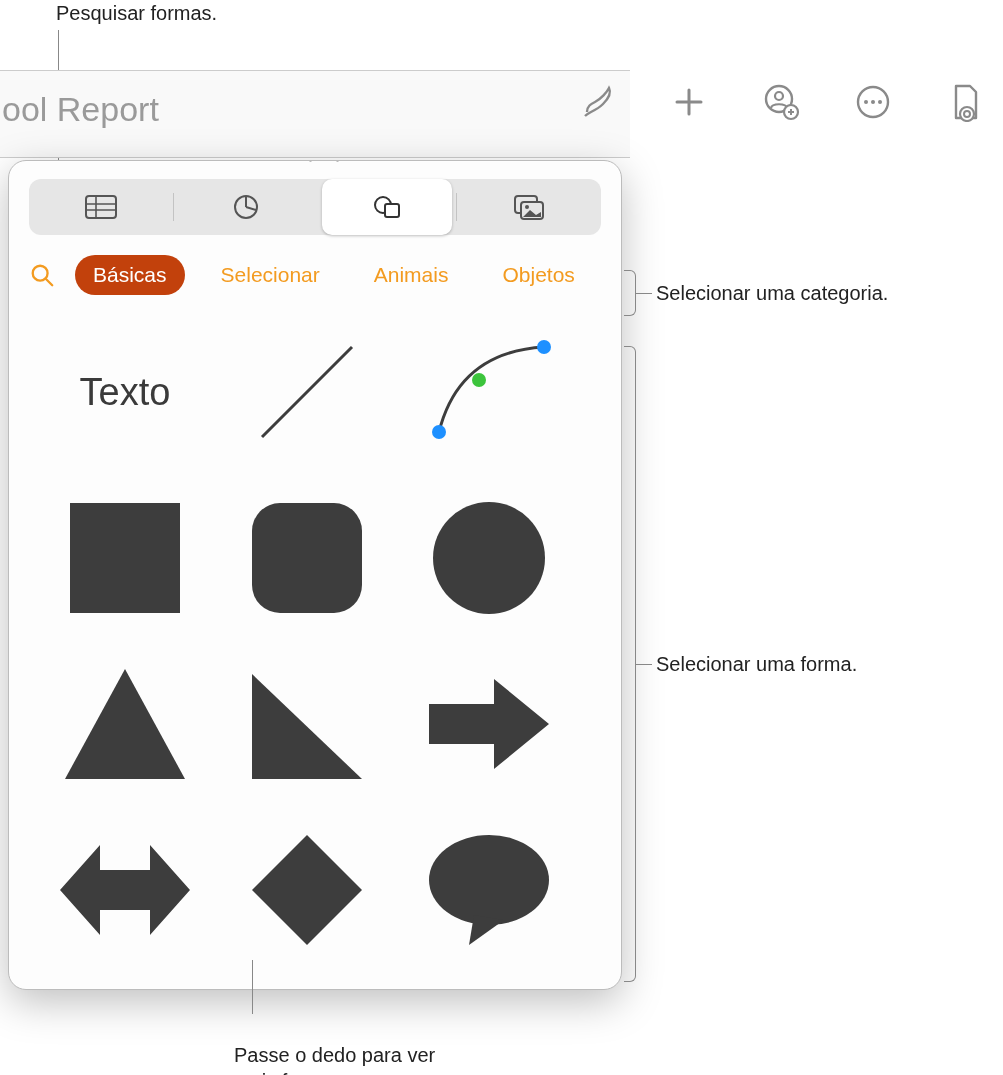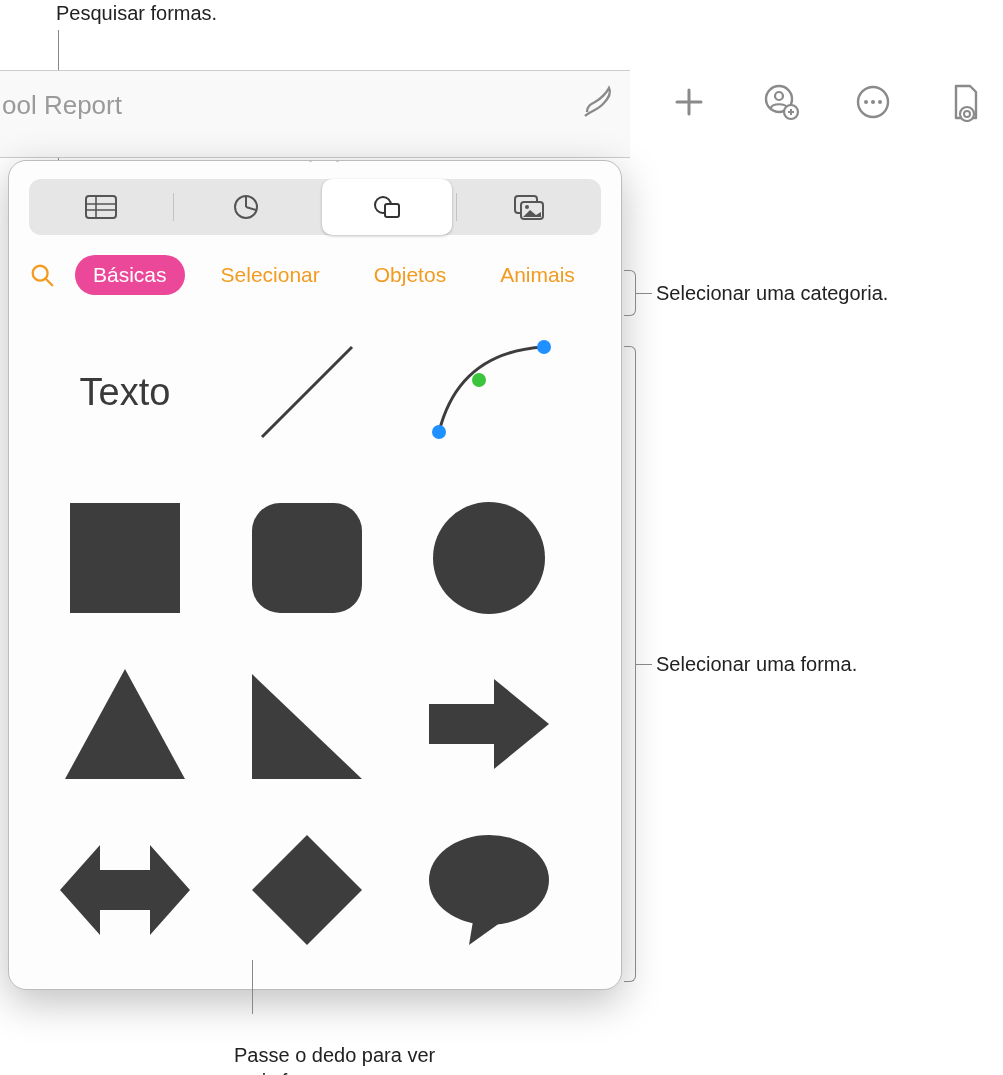--- a/index.html
+++ b/index.html
@@ -35,21 +35,21 @@
     width: 630px; height: 88px;
     background: #f9f9f9;
     border-top: 1px solid #ccc;
     border-bottom: 1px solid #ccc;
     display: flex;
     align-items: center;
   }
   .doc-title {
     position: absolute;
     left: 0; top: 90px;
-    font-size: 26px;
+    font-size: 34px;
     color: #9a9a9a;
     font-weight: 500;
     padding-left: 2px;
     white-space: nowrap;
   }
   .tb-icons {
     position: absolute;
     right: 18px; top: 82px;
     display: flex;
     gap: 52px;
@@ -130,21 +130,21 @@
   }
   .cat-pill {
     font-size: 21px;
     color: #f39b20;
     padding: 8px 18px;
     border-radius: 20px;
     font-weight: 400;
     white-space: nowrap;
   }
   .cat-pill.active {
-    background: #ec4899;
+    background: #c2410c;
     color: #fff;
     font-weight: 500;
   }
   .shapes-grid {
     display: grid;
     grid-template-columns: repeat(3, 1fr);
     gap: 36px 30px;
     padding: 18px 56px 0 40px;
   }
   .shape-cell {
@@ -245,22 +245,22 @@
 
   <div class="cat-row">
     <div class="search-btn">
       <svg viewBox="0 0 28 28" width="26" height="26">
           <circle cx="12" cy="12" r="8" fill="none" stroke="#f39b20" stroke-width="2.5"></circle>
           <path d="M18 18 L25 25" stroke="#f39b20" stroke-width="2.5" stroke-linecap="round"></path>
         </svg>
     </div>
     <div class="cat-pill active"><span>Básicas</span></div>
     <div class="cat-pill"><span>Selecionar</span></div>
+    <div class="cat-pill"><span>Animais</span></div>
     <div class="cat-pill"><span>Objetos</span></div>
-    <div class="cat-pill"><span>Animais</span></div>
   </div>
 
   <div class="shapes-grid">
 
     <div class="shape-cell">
       <span class="texto-label">Texto</span>
     </div>
     <div class="shape-cell">
       <svg width="120" height="120">
           <line x1="15" y1="105" x2="105" y2="15" stroke="#3d3d3d" stroke-width="3"></line>

